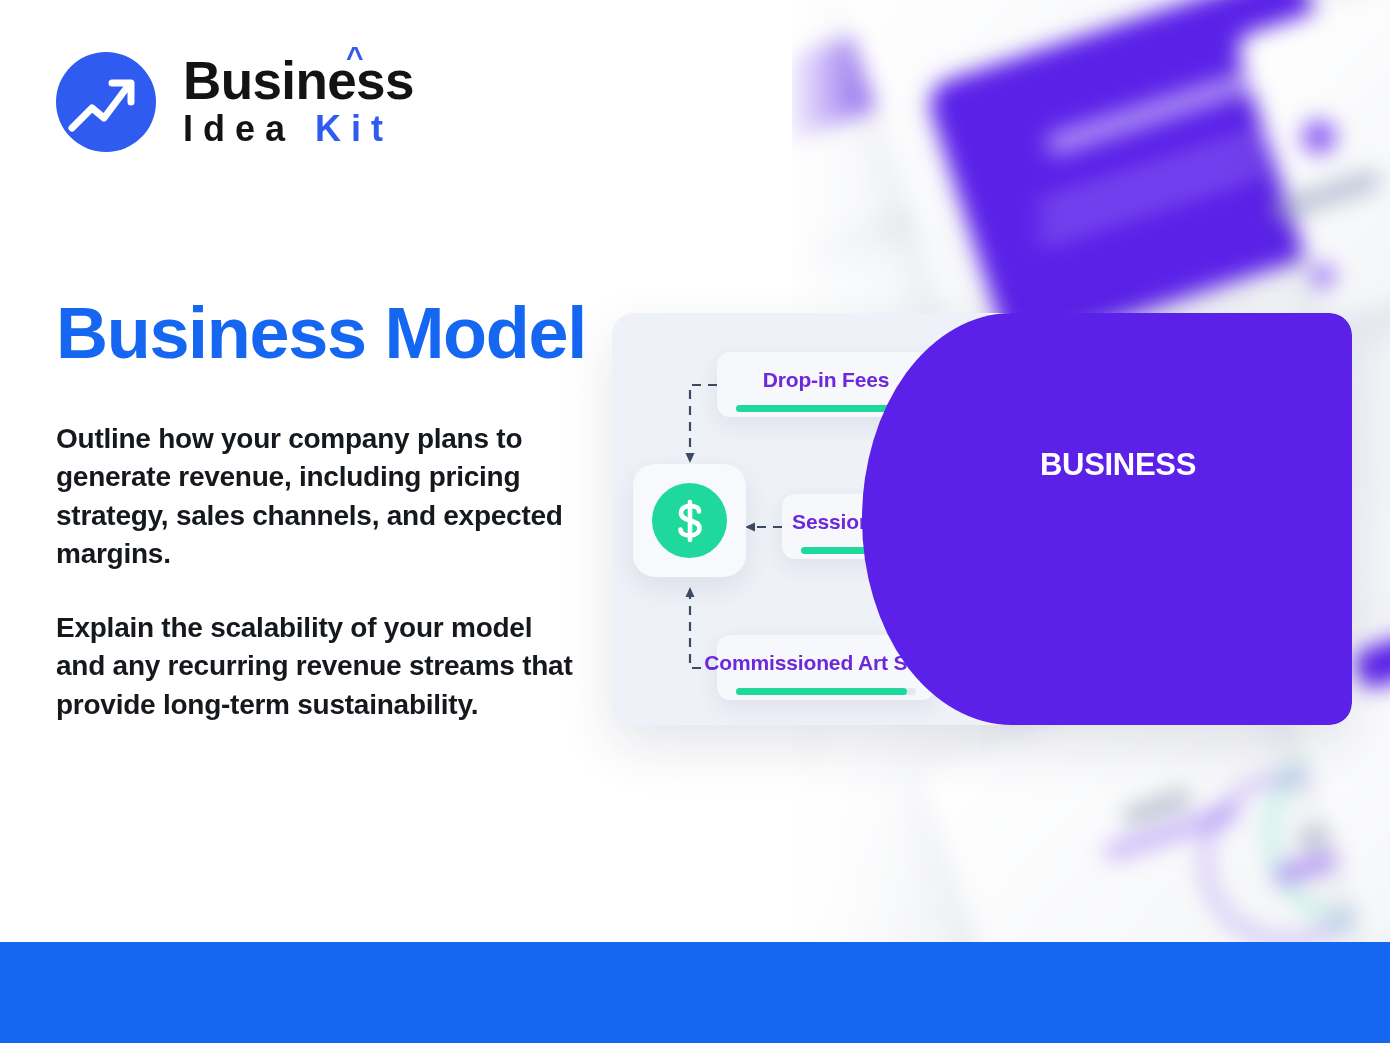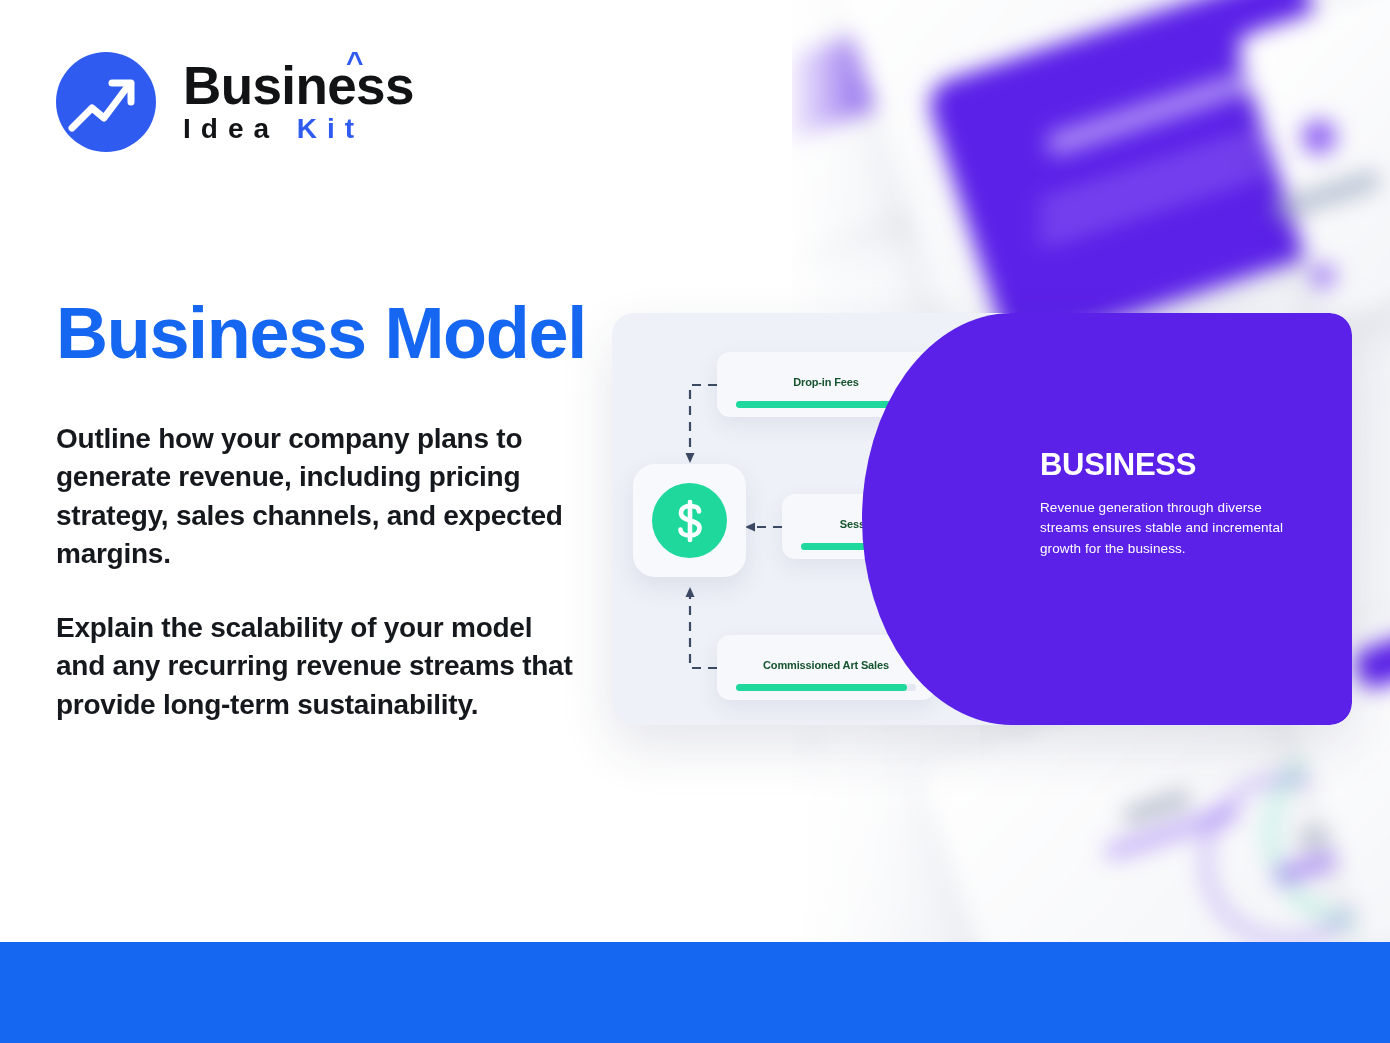--- a/index.html
+++ b/index.html
@@ -60,21 +60,21 @@
   .logo-words { margin-left:27px; }
   .logo-line1 {
     font-size:53px; font-weight:700; color:#111315; line-height:.98;
     letter-spacing:-.6px; white-space:nowrap; position:relative;
   }
   .logo-hat {
     position:absolute; left:163px; top:-13px; font-size:30px; color:#2f5bf0;
     font-weight:700; line-height:1;
   }
   .logo-line2 {
-    font-size:28px; font-weight:700; color:#111315; line-height:1.1;
+    font-size:36px; font-weight:700; color:#111315; line-height:1.1;
     letter-spacing:10px; white-space:nowrap; margin-top:2px;
   }
   .logo-line2 .kit { color:#2f5bf0; }
 
   .page-title {
     position:absolute; left:56px; top:296px;
     font-size:72px; font-weight:700; color:#1566f0; letter-spacing:-1.3px;
     line-height:1.05;
   }
   .body-copy {
@@ -129,23 +129,22 @@
   .hub-coin svg { display:block; }
 
   
   .stream {
     position:absolute; background:#f6f8fb; border-radius:13px;
     box-shadow:0 8px 22px rgba(55,65,105,.085);
     display:flex; flex-direction:column; align-items:center;
     padding-top:16px;
   }
   .stream-label {
-    font-size:11px; font-weight:700; color:#14532d; letter-spacing:-.15px;
+    font-size:21px; font-weight:700; color:#6d28d9; letter-spacing:-.15px;
     white-space:nowrap;
-    margin-top:8px;
   }
   .stream-track {
     margin-top:13px; height:7px; border-radius:4px; background:#e4e9f1;
     position:relative;
   }
   .stream-fill {
     position:absolute; left:0; top:0; height:7px; border-radius:4px;
     background:#1fd99c;
   }
   .stream.s1 { left:105px; top:39px; width:218px; height:65px; }
@@ -279,21 +278,20 @@
         <div class="stream-fill" style="width:95%;"></div>
       </div>
     </div>
 
     <div class="purple-panel">
       <div class="purple-lobe"></div>
       <div class="purple-inner">
         <div class="pp-title">
           <div>BUSINESS</div>
         </div>
-        <div class="pp-desc">Revenue generation through diverse streams ensures stable and incremental growth for the business.</div>
       </div>
     </div>
 
   </div>
 
   <div class="footer-bar"></div>
 
 </div>
 
 </body></html>

